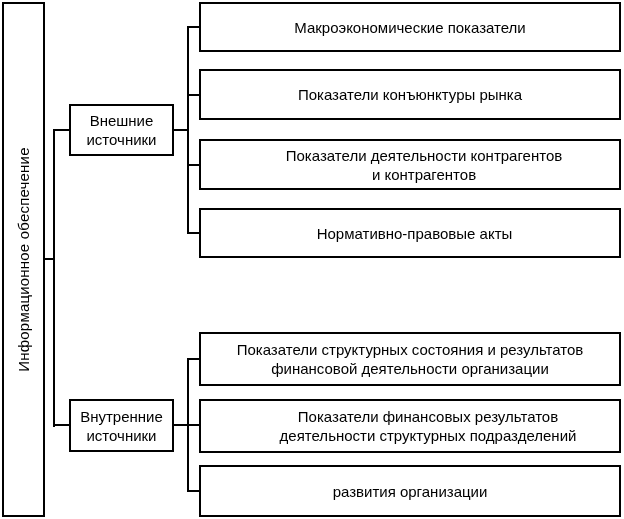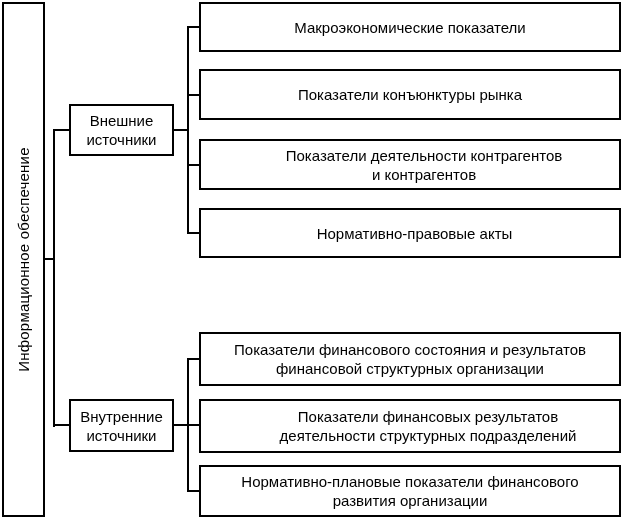--- a/index.html
+++ b/index.html
@@ -85,25 +85,24 @@
     <div>источники</div>
   </div>
 
   <div class="h" style="left:174px;top:424px;width:15px;"></div>
   <div class="v" style="left:187px;top:358px;height:134px;"></div>
   <div class="h" style="left:189px;top:358px;width:10px;"></div>
   <div class="h" style="left:189px;top:424px;width:10px;"></div>
   <div class="h" style="left:189px;top:490px;width:10px;"></div>
 
   <div class="box leaf" style="top:332px;height:54px;">
-    <div>Показатели финансового состояния и результатов</div>
-    <div>финансовой структурных организации</div>
+    <div>Показатели структурных состояния и результатов</div>
+    <div>финансовой деятельности организации</div>
   </div>
   <div class="box leaf" style="top:399px;height:54px;padding-left:36px;">
     <div>Показатели финансовых результатов</div>
     <div>деятельности структурных подразделений</div>
   </div>
   <div class="box leaf" style="top:465px;height:52px;">
-    <div>Нормативно-плановые показатели финансового</div>
     <div>развития организации</div>
   </div>
 
 </div>
 
 </body></html>

